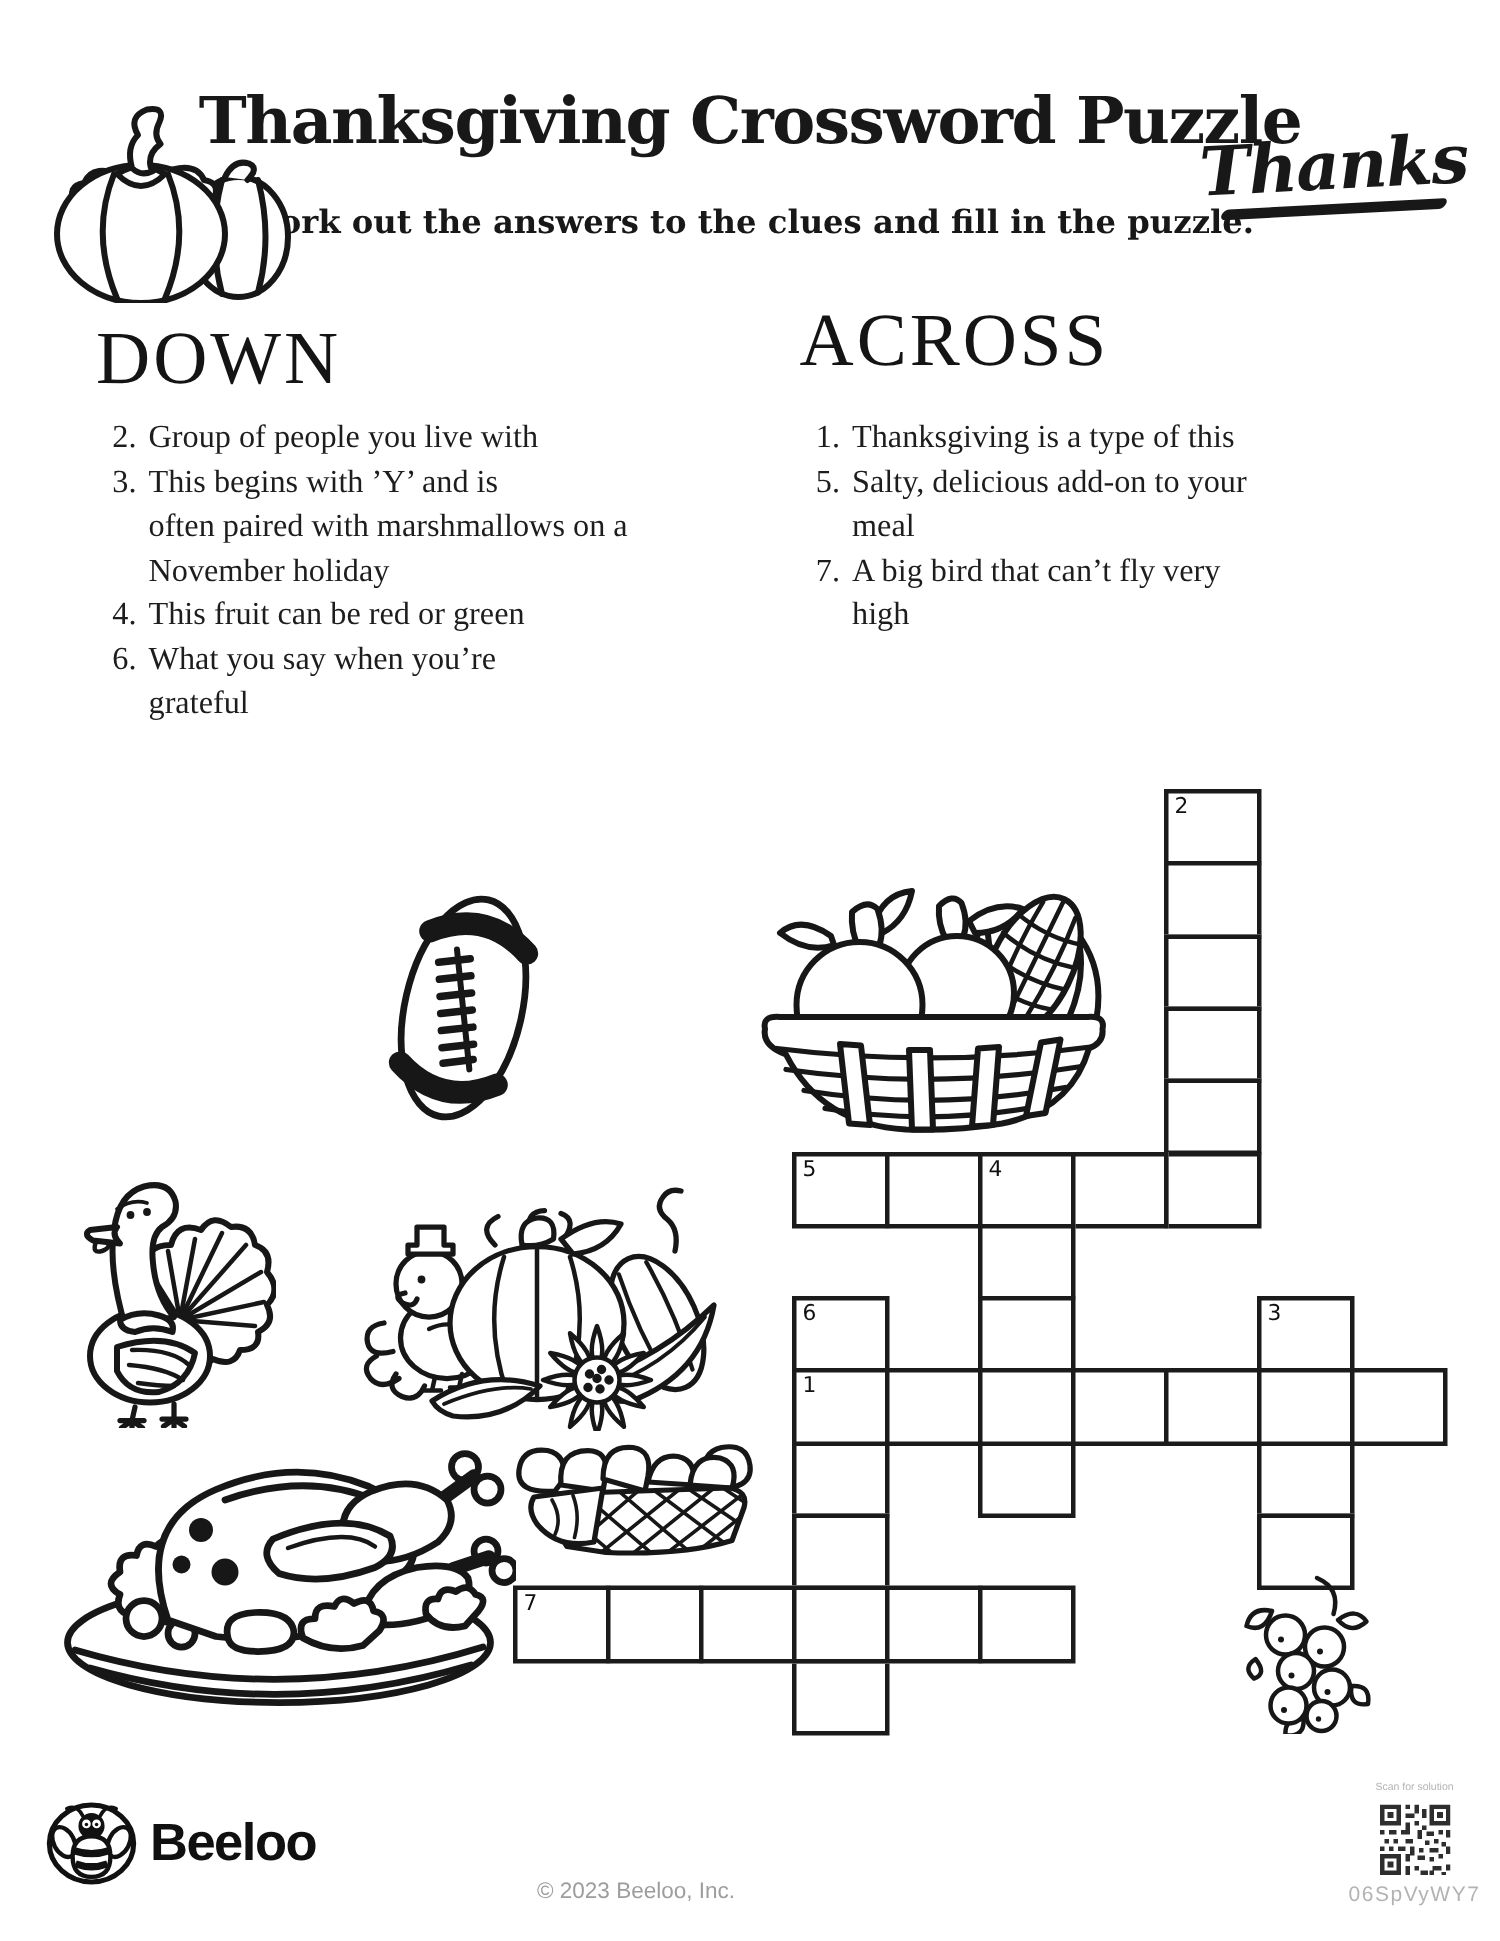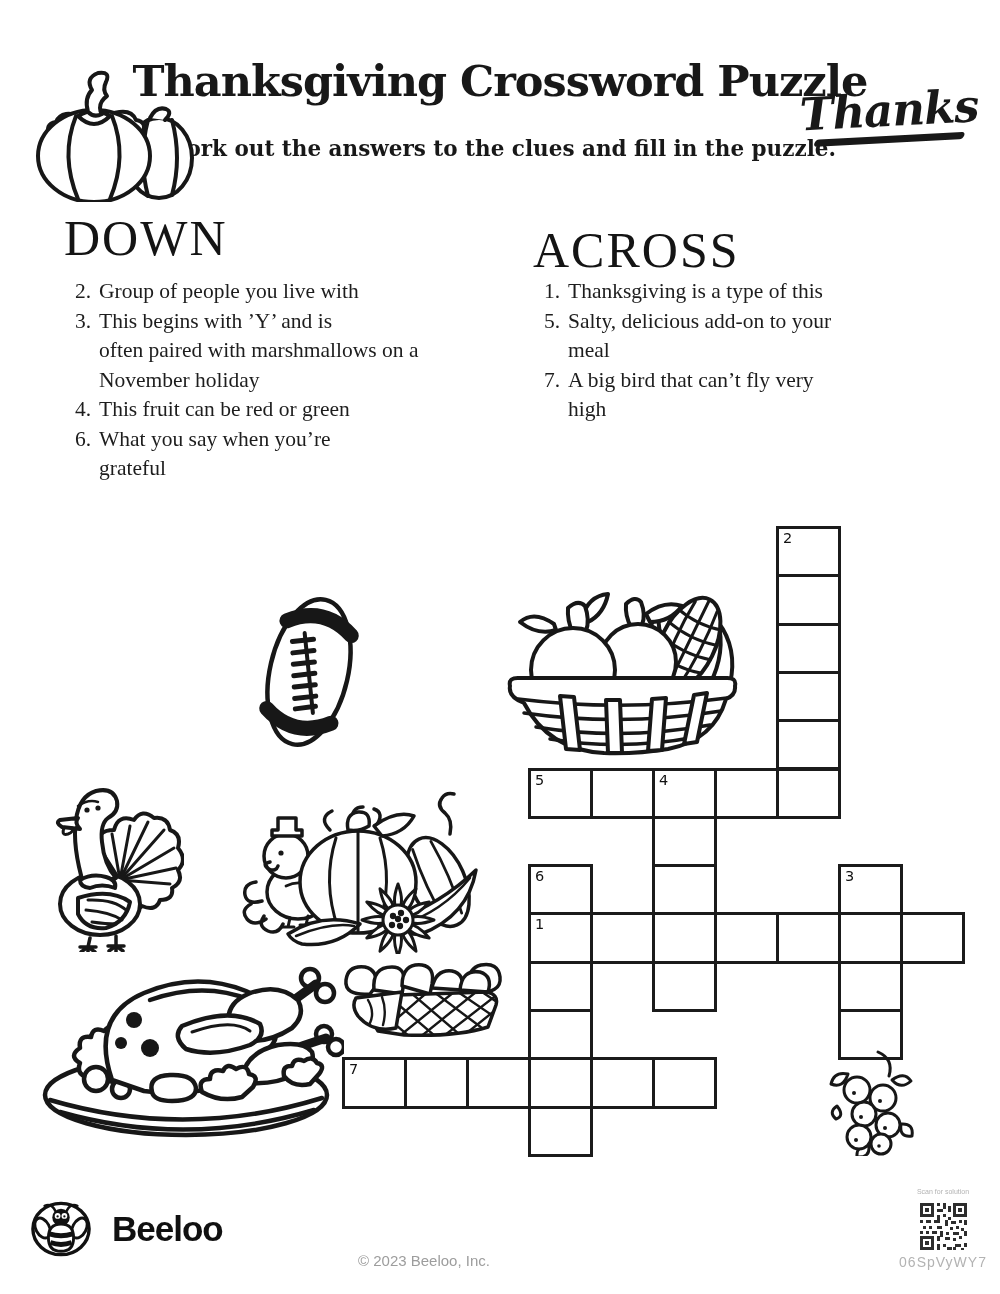--- a/index.html
+++ b/index.html
@@ -71,21 +71,21 @@
 </svg>
 
 <div class="abs section-head" style="left:64px;top:212px">DOWN</div>
 <div class="abs clues" style="left:66px;top:277px;width:420px">
     <div class="clue"><span class="num">2.</span>Group of people you live with</div>
     <div class="clue"><span class="num">3.</span>This begins with ’Y’ and is<br>often paired with marshmallows on a<br>November holiday</div>
     <div class="clue"><span class="num">4.</span>This fruit can be red or green</div>
     <div class="clue"><span class="num">6.</span>What you say when you’re<br>grateful</div>
   </div>
 
-<div class="abs section-head" style="left:533px;top:224px">ACROSS</div>
+<div class="abs section-head" style="left:533px;top:200px">ACROSS</div>
 <div class="abs clues" style="left:535px;top:277px;width:360px">
     <div class="clue"><span class="num">1.</span>Thanksgiving is a type of this</div>
     <div class="clue"><span class="num">5.</span>Salty, delicious add-on to your<br>meal</div>
     <div class="clue"><span class="num">7.</span>A big bird that can’t fly very<br>high</div>
   </div>
 
 <div id="grid">
     <div class="cell" style="left: 776px; top: 526px; width: 65px; height: 51.3px;">
       <span class="cnum">2</span>
     </div>
@@ -346,21 +346,21 @@
     <ellipse cx="13" cy="28" rx="7" ry="11" fill="#fff" stroke="#111" stroke-width="3" transform="rotate(-28 13 28)"></ellipse>
     <ellipse cx="51" cy="28" rx="7" ry="11" fill="#fff" stroke="#111" stroke-width="3" transform="rotate(28 51 28)"></ellipse>
     <circle cx="32" cy="17" r="9" fill="#111"></circle>
     <circle cx="28.5" cy="15.5" r="3" fill="#fff"></circle>
       <circle cx="35.5" cy="15.5" r="3" fill="#fff"></circle>
     <circle cx="28.5" cy="16" r="1.2" fill="#111"></circle>
       <circle cx="35.5" cy="16" r="1.2" fill="#111"></circle>
     <path d="M32 24 q13 0 13 14 q0 14 -13 14 q-13 0 -13 -14 q0 -14 13 -14 z" fill="#fff" stroke="#111" stroke-width="3"></path>
     <path d="M20 34 Q32 38 44 34 M21 43 Q32 47 43 43" fill="none" stroke="#111" stroke-width="5"></path>
   </svg>
-  <span class="brand-text" style="margin-left:16px;vertical-align:middle">Beeloo</span>
+  <span class="brand-text" style="margin-left:4px;vertical-align:middle">Beeloo</span>
 </div>
 
 <div class="abs copyright">© 2023 Beeloo, Inc.</div>
 
 <div class="abs qr-caption">Scan for solution</div>
 <svg class="abs" style="left:920px;top:1203px" width="47" height="47" viewBox="0 0 47 47">
   <g fill="#2e2e2e">
     <path d="M0 0h14v14H0z M33 0h14v14H33z M0 33h14v14H0z"></path>
     <path d="M3 3h8v8H3z M36 3h8v8H36z M3 36h8v8H3z" fill="#fff"></path>
     <path d="M5 5h4v4H5z M38 5h4v4H38z M5 38h4v4H5z"></path>

